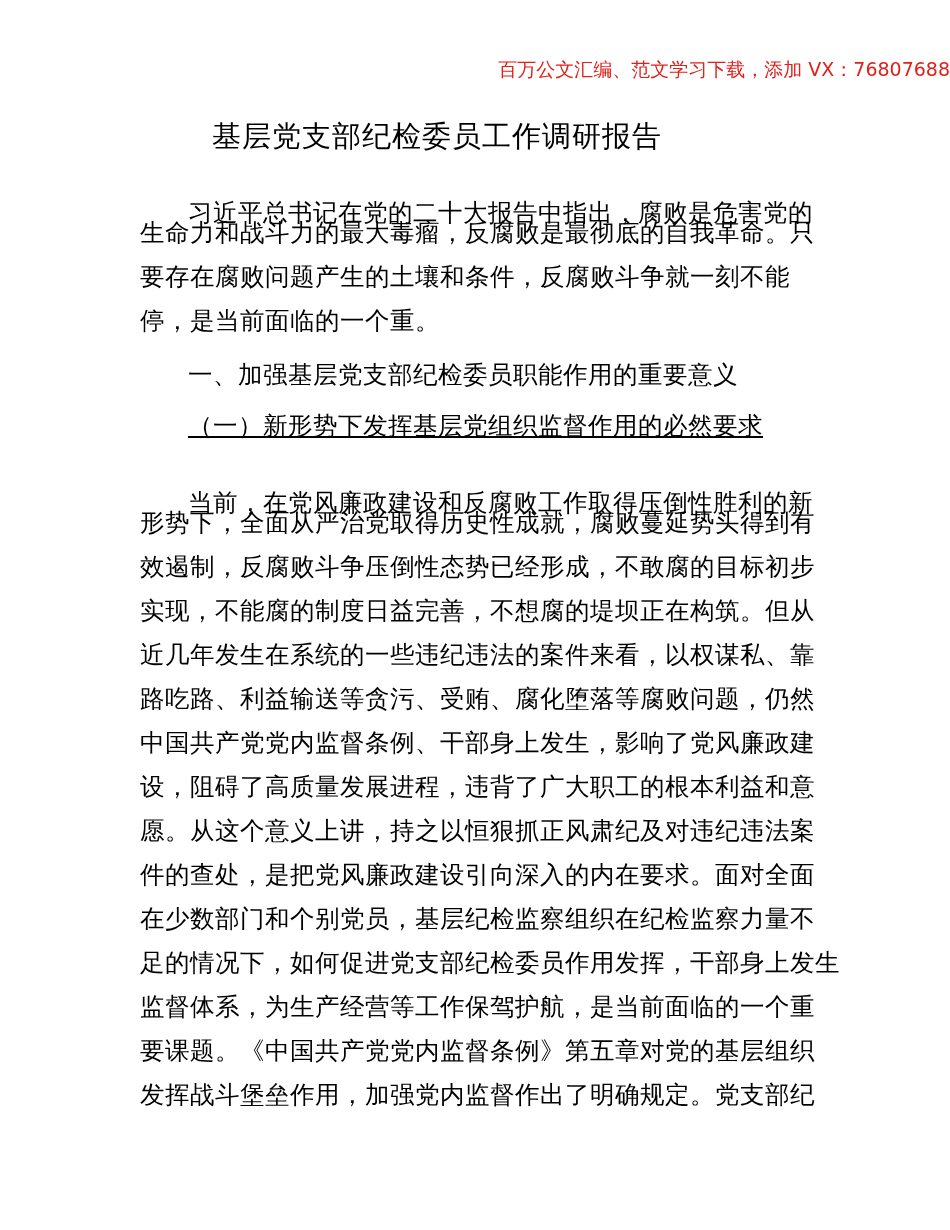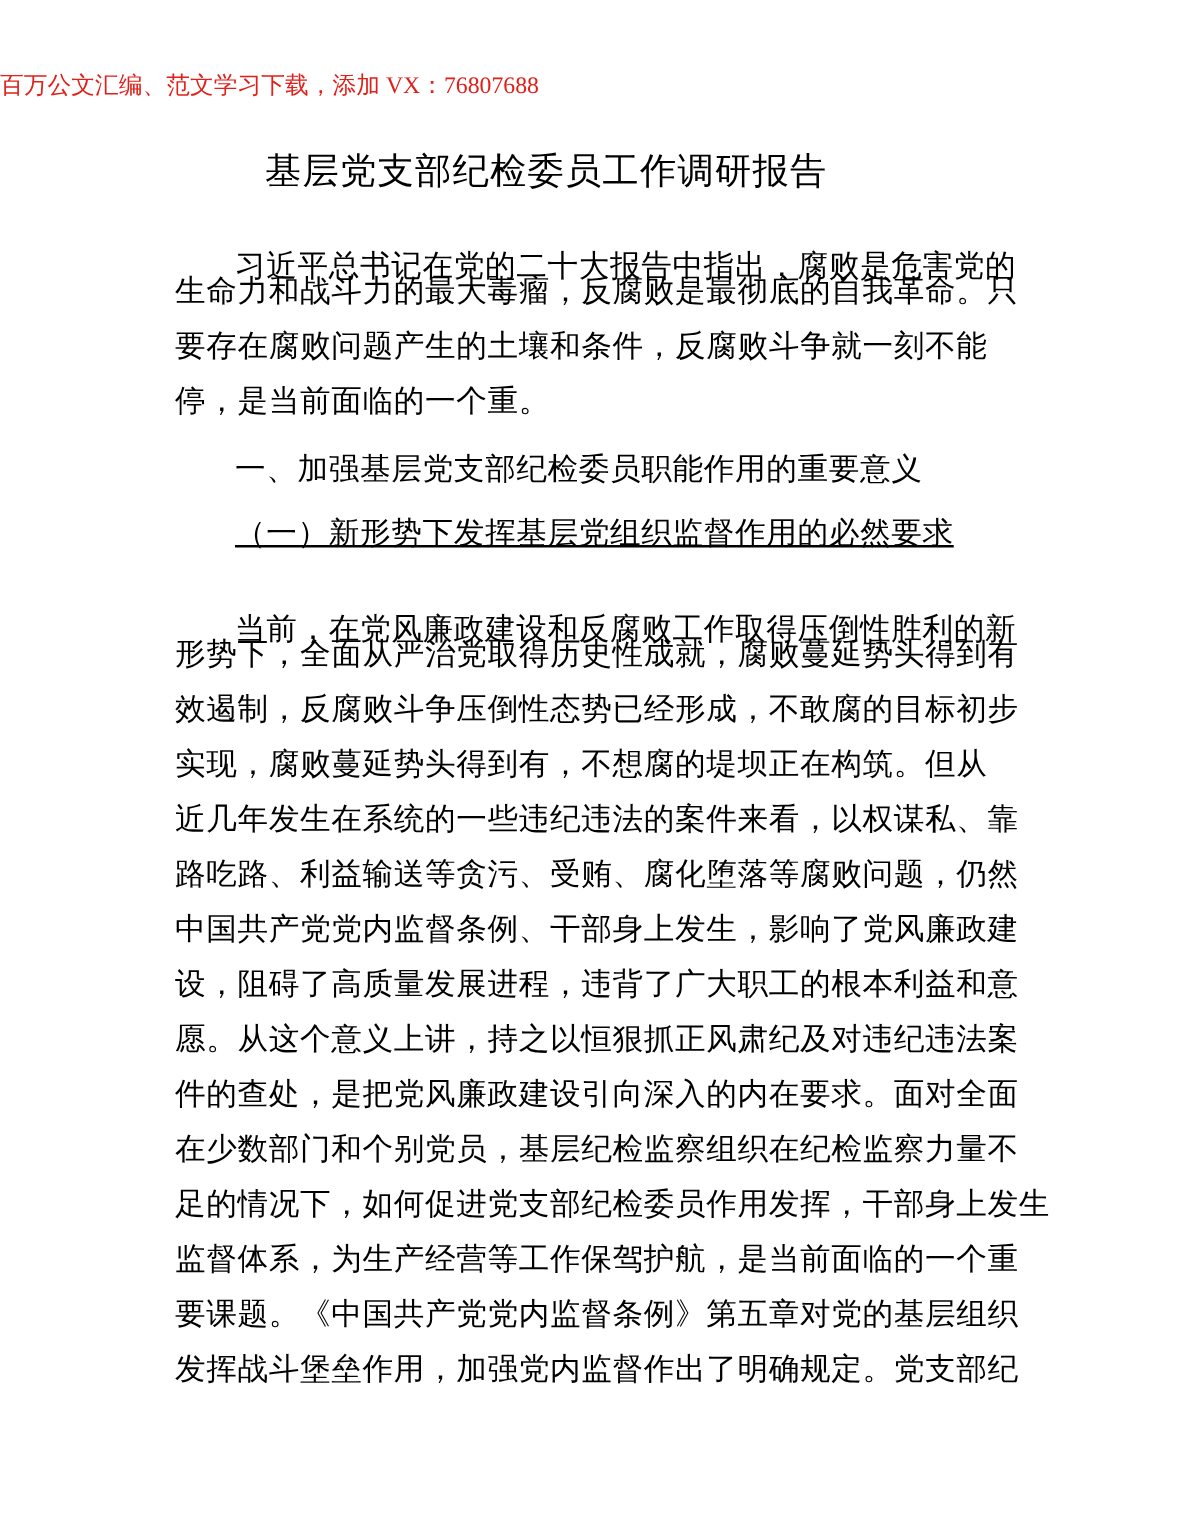--- a/index.html
+++ b/index.html
@@ -1,19 +1,19 @@
 <!DOCTYPE html>
 <html><head>
 <meta charset="utf-8">
 <style>
   html, body { margin: 0; padding: 0; background: #ffffff; }
   body { width: 950px; height: 1230px; position: relative; overflow: hidden;
          font-family: "DejaVu Sans", "Liberation Sans", sans-serif; color: #000; }
-  .header { position: absolute; top: 56px; left: 0; width: 950px; text-align: left;
-            color: #e0201a; font-size: 19px; line-height: 26px; letter-spacing: 0px; font-family: Liberation Serif, serif; }
+  .header { position: absolute; top: 56px; left: 0; width: 950px; text-align: right;
+            color: #e0201a; font-size: 19px; line-height: 26px; letter-spacing: 0px; }
   .title { position: absolute; top: 117px; left: 0; width: 874px; text-align: center;
            font-size: 29px; line-height: 38px; letter-spacing: 1px; }
   .line { position: absolute; left: 140px; font-size: 24.5px; line-height: 32px;
           white-space: nowrap; letter-spacing: 0.5px; }
   .indent { left: 188px; margin-top: 24px; }
   .h1 { left: 188px; }
   .h2 { left: 188px; text-decoration: underline; }
 </style>
 </head>
 <body>
@@ -29,21 +29,21 @@
   <div class="line" style="top:305px">停，是当前面临的一个重。</div>
 </div>
 
 <div class="line h1" style="top:359px">一、加强基层党支部纪检委员职能作用的重要意义</div>
 <div class="line h2" style="top:410px">（一）新形势下发挥基层党组织监督作用的必然要求</div>
 
 <div>
   <div class="line indent" style="top:463px">当前，在党风廉政建设和反腐败工作取得压倒性胜利的新</div>
   <div class="line" style="top:507px">形势下，全面从严治党取得历史性成就，腐败蔓延势头得到有</div>
   <div class="line" style="top:551px">效遏制，反腐败斗争压倒性态势已经形成，不敢腐的目标初步</div>
-  <div class="line" style="top:595px">实现，腐败蔓延势头得到有，不想腐的堤坝正在构筑。但从</div>
+  <div class="line" style="top:595px">实现，不能腐的制度日益完善，不想腐的堤坝正在构筑。但从</div>
   <div class="line" style="top:639px">近几年发生在系统的一些违纪违法的案件来看，以权谋私、靠</div>
   <div class="line" style="top:683px">路吃路、利益输送等贪污、受贿、腐化堕落等腐败问题，仍然</div>
   <div class="line" style="top:727px">中国共产党党内监督条例、干部身上发生，影响了党风廉政建</div>
   <div class="line" style="top:771px">设，阻碍了高质量发展进程，违背了广大职工的根本利益和意</div>
   <div class="line" style="top:815px">愿。从这个意义上讲，持之以恒狠抓正风肃纪及对违纪违法案</div>
   <div class="line" style="top:859px">件的查处，是把党风廉政建设引向深入的内在要求。面对全面</div>
   <div class="line" style="top:903px">在少数部门和个别党员，基层纪检监察组织在纪检监察力量不</div>
   <div class="line" style="top:947px">足的情况下，如何促进党支部纪检委员作用发挥，干部身上发生</div>
   <div class="line" style="top:991px">监督体系，为生产经营等工作保驾护航，是当前面临的一个重</div>
   <div class="line" style="top:1035px">要课题。《中国共产党党内监督条例》第五章对党的基层组织</div>

